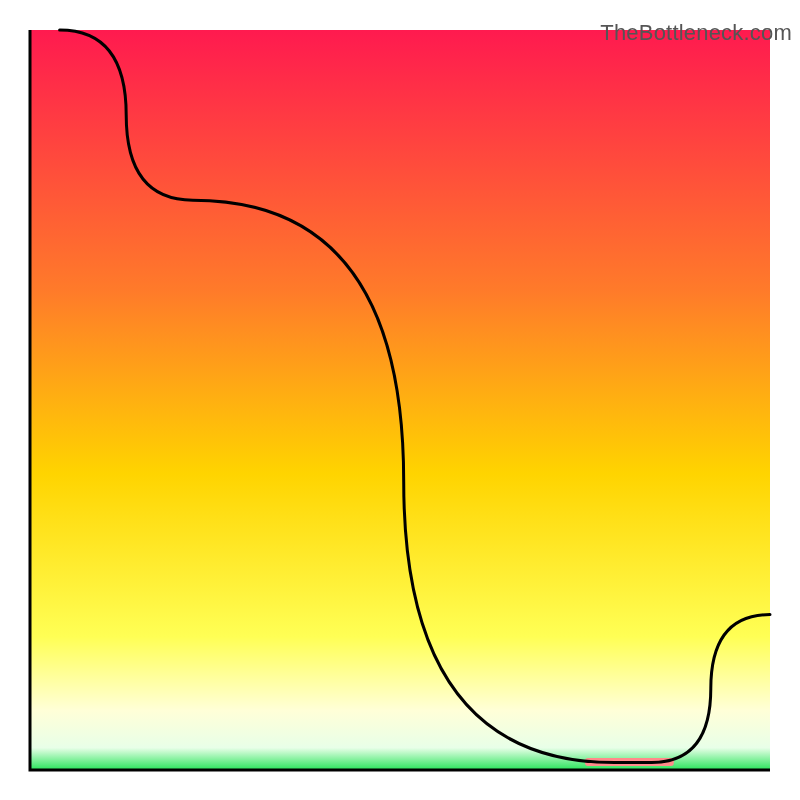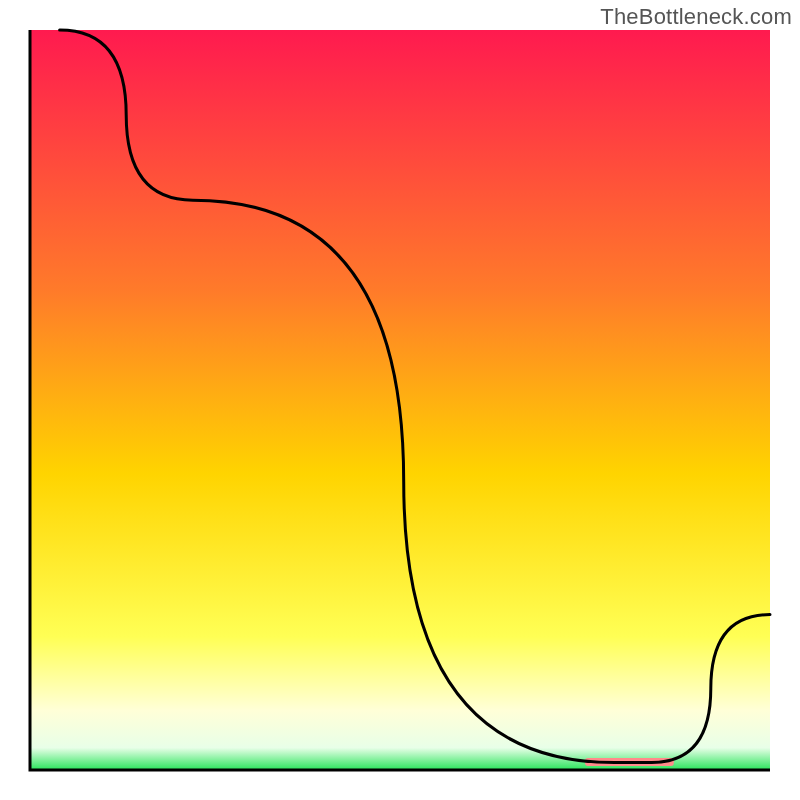--- a/index.html
+++ b/index.html
@@ -11,21 +11,21 @@
     font-family: Arial, Helvetica, sans-serif;
     overflow: hidden;
   }
   .wrap {
     position: relative;
     width: 800px;
     height: 800px;
   }
   .watermark {
     position: absolute;
-    top: 4px;
+    top: 20px;
     right: 8px;
     color: #555555;
     font-size: 22px;
     font-weight: 500;
     letter-spacing: 0.2px;
     z-index: 5;
     user-select: none;
   }
   svg.chart {
     position: absolute;

